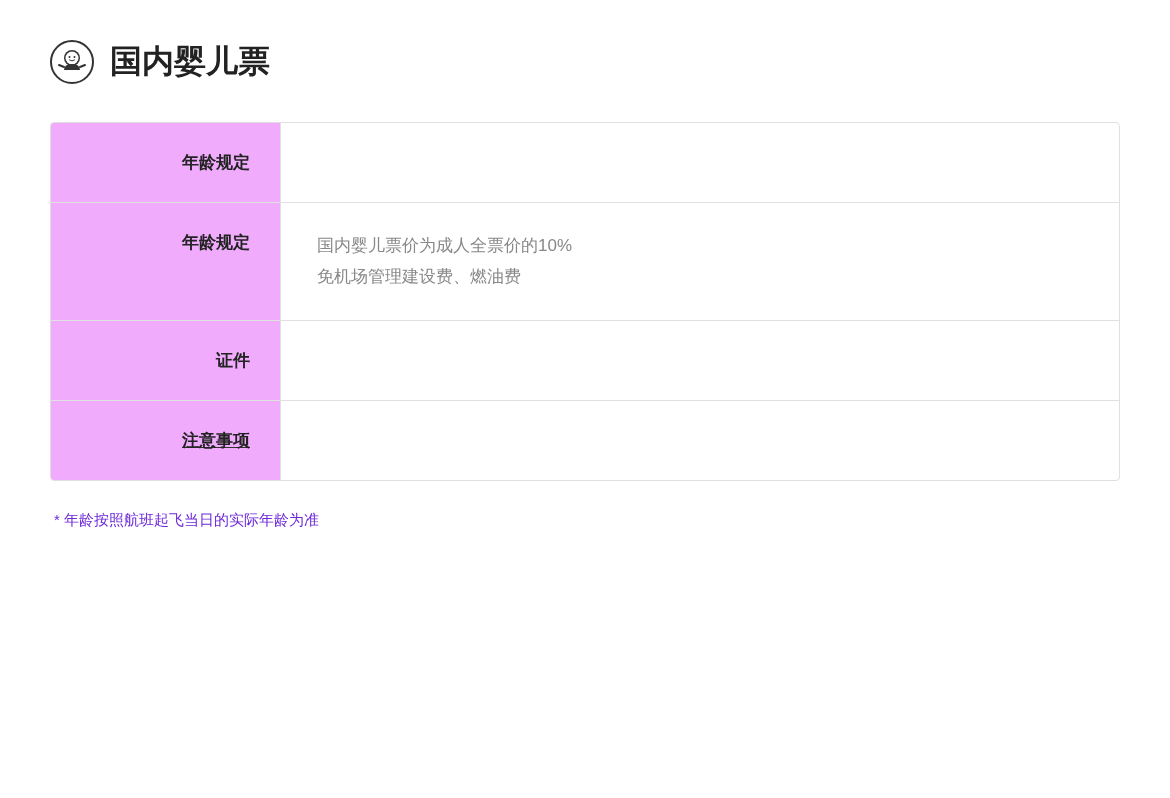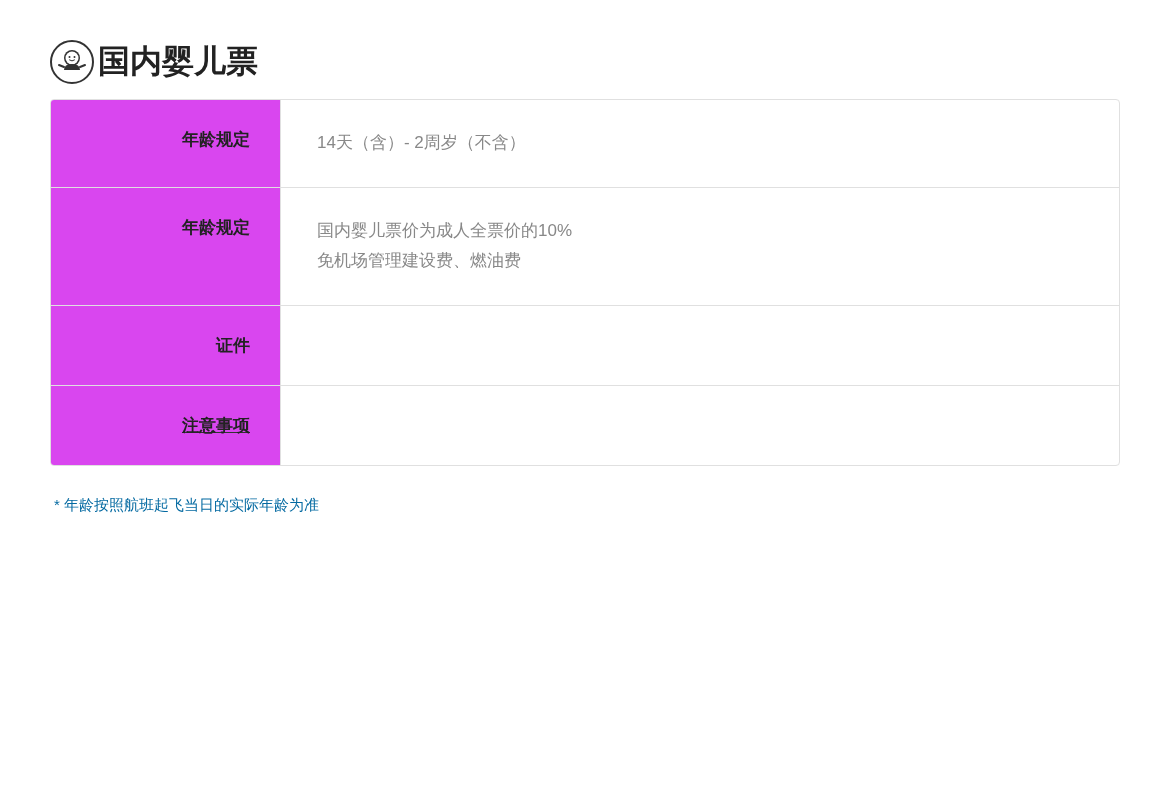--- a/index.html
+++ b/index.html
@@ -13,22 +13,22 @@
       font-family: -apple-system, BlinkMacSystemFont, "PingFang SC", "Hiragino Sans GB", "Microsoft YaHei", sans-serif;
       color: #333333;
       width: 1170px;
       min-height: 798px;
       padding: 40px 50px;
     }
 
     .page-header {
       display: flex;
       align-items: center;
-      gap: 4px;
-      margin-bottom: 15px;
+      gap: 16px;
+      margin-bottom: 38px;
     }
 
     .baby-icon {
       width: 44px;
       height: 44px;
       flex-shrink: 0;
     }
 
     .page-title {
       font-size: 32px;
@@ -56,35 +56,35 @@
     .info-label {
       width: 230px;
       min-width: 230px;
       padding: 28px 30px;
       font-size: 17px;
       font-weight: 700;
       color: #222222;
       display: flex;
       align-items: flex-start;
       justify-content: flex-end;
-      background: #d946ef;
+      background: #f0abfc;
       border-right: 1px solid #e0e0e0;
     }
 
     .info-value {
       flex: 1;
       padding: 28px 36px;
       font-size: 17px;
       color: #888888;
       line-height: 1.8;
     }
 
     .footnote {
       font-size: 15px;
-      color: #0369a1;
+      color: #6d28d9;
       padding: 0 4px;
     }
   </style>
 </head>
 <body>
 
 <div class="page-header">
   <svg class="baby-icon" viewBox="0 0 44 44" xmlns="http://www.w3.org/2000/svg">
     <circle cx="22" cy="22" r="21" fill="none" stroke="#333" stroke-width="2"></circle>
 
@@ -101,21 +101,20 @@
     <line x1="14" y1="27" x2="9" y2="25" stroke="#333" stroke-width="2" stroke-linecap="round"></line>
     <line x1="30" y1="27" x2="35" y2="25" stroke="#333" stroke-width="2" stroke-linecap="round"></line>
   </svg>
   <h1 class="page-title">国内婴儿票</h1>
 </div>
 
 <div class="info-table">
 
   <div class="info-row">
     <div class="info-label">年龄规定</div>
-    <div class="info-value">14天（含）- 2周岁（不含）</div>
   </div>
 
   <div class="info-row">
     <div class="info-label">年龄规定</div>
     <div class="info-value">
       <span>国内婴儿票价为成人全票价的10%</span><br>
       <span>免机场管理建设费、燃油费</span>
     </div>
   </div>
 

